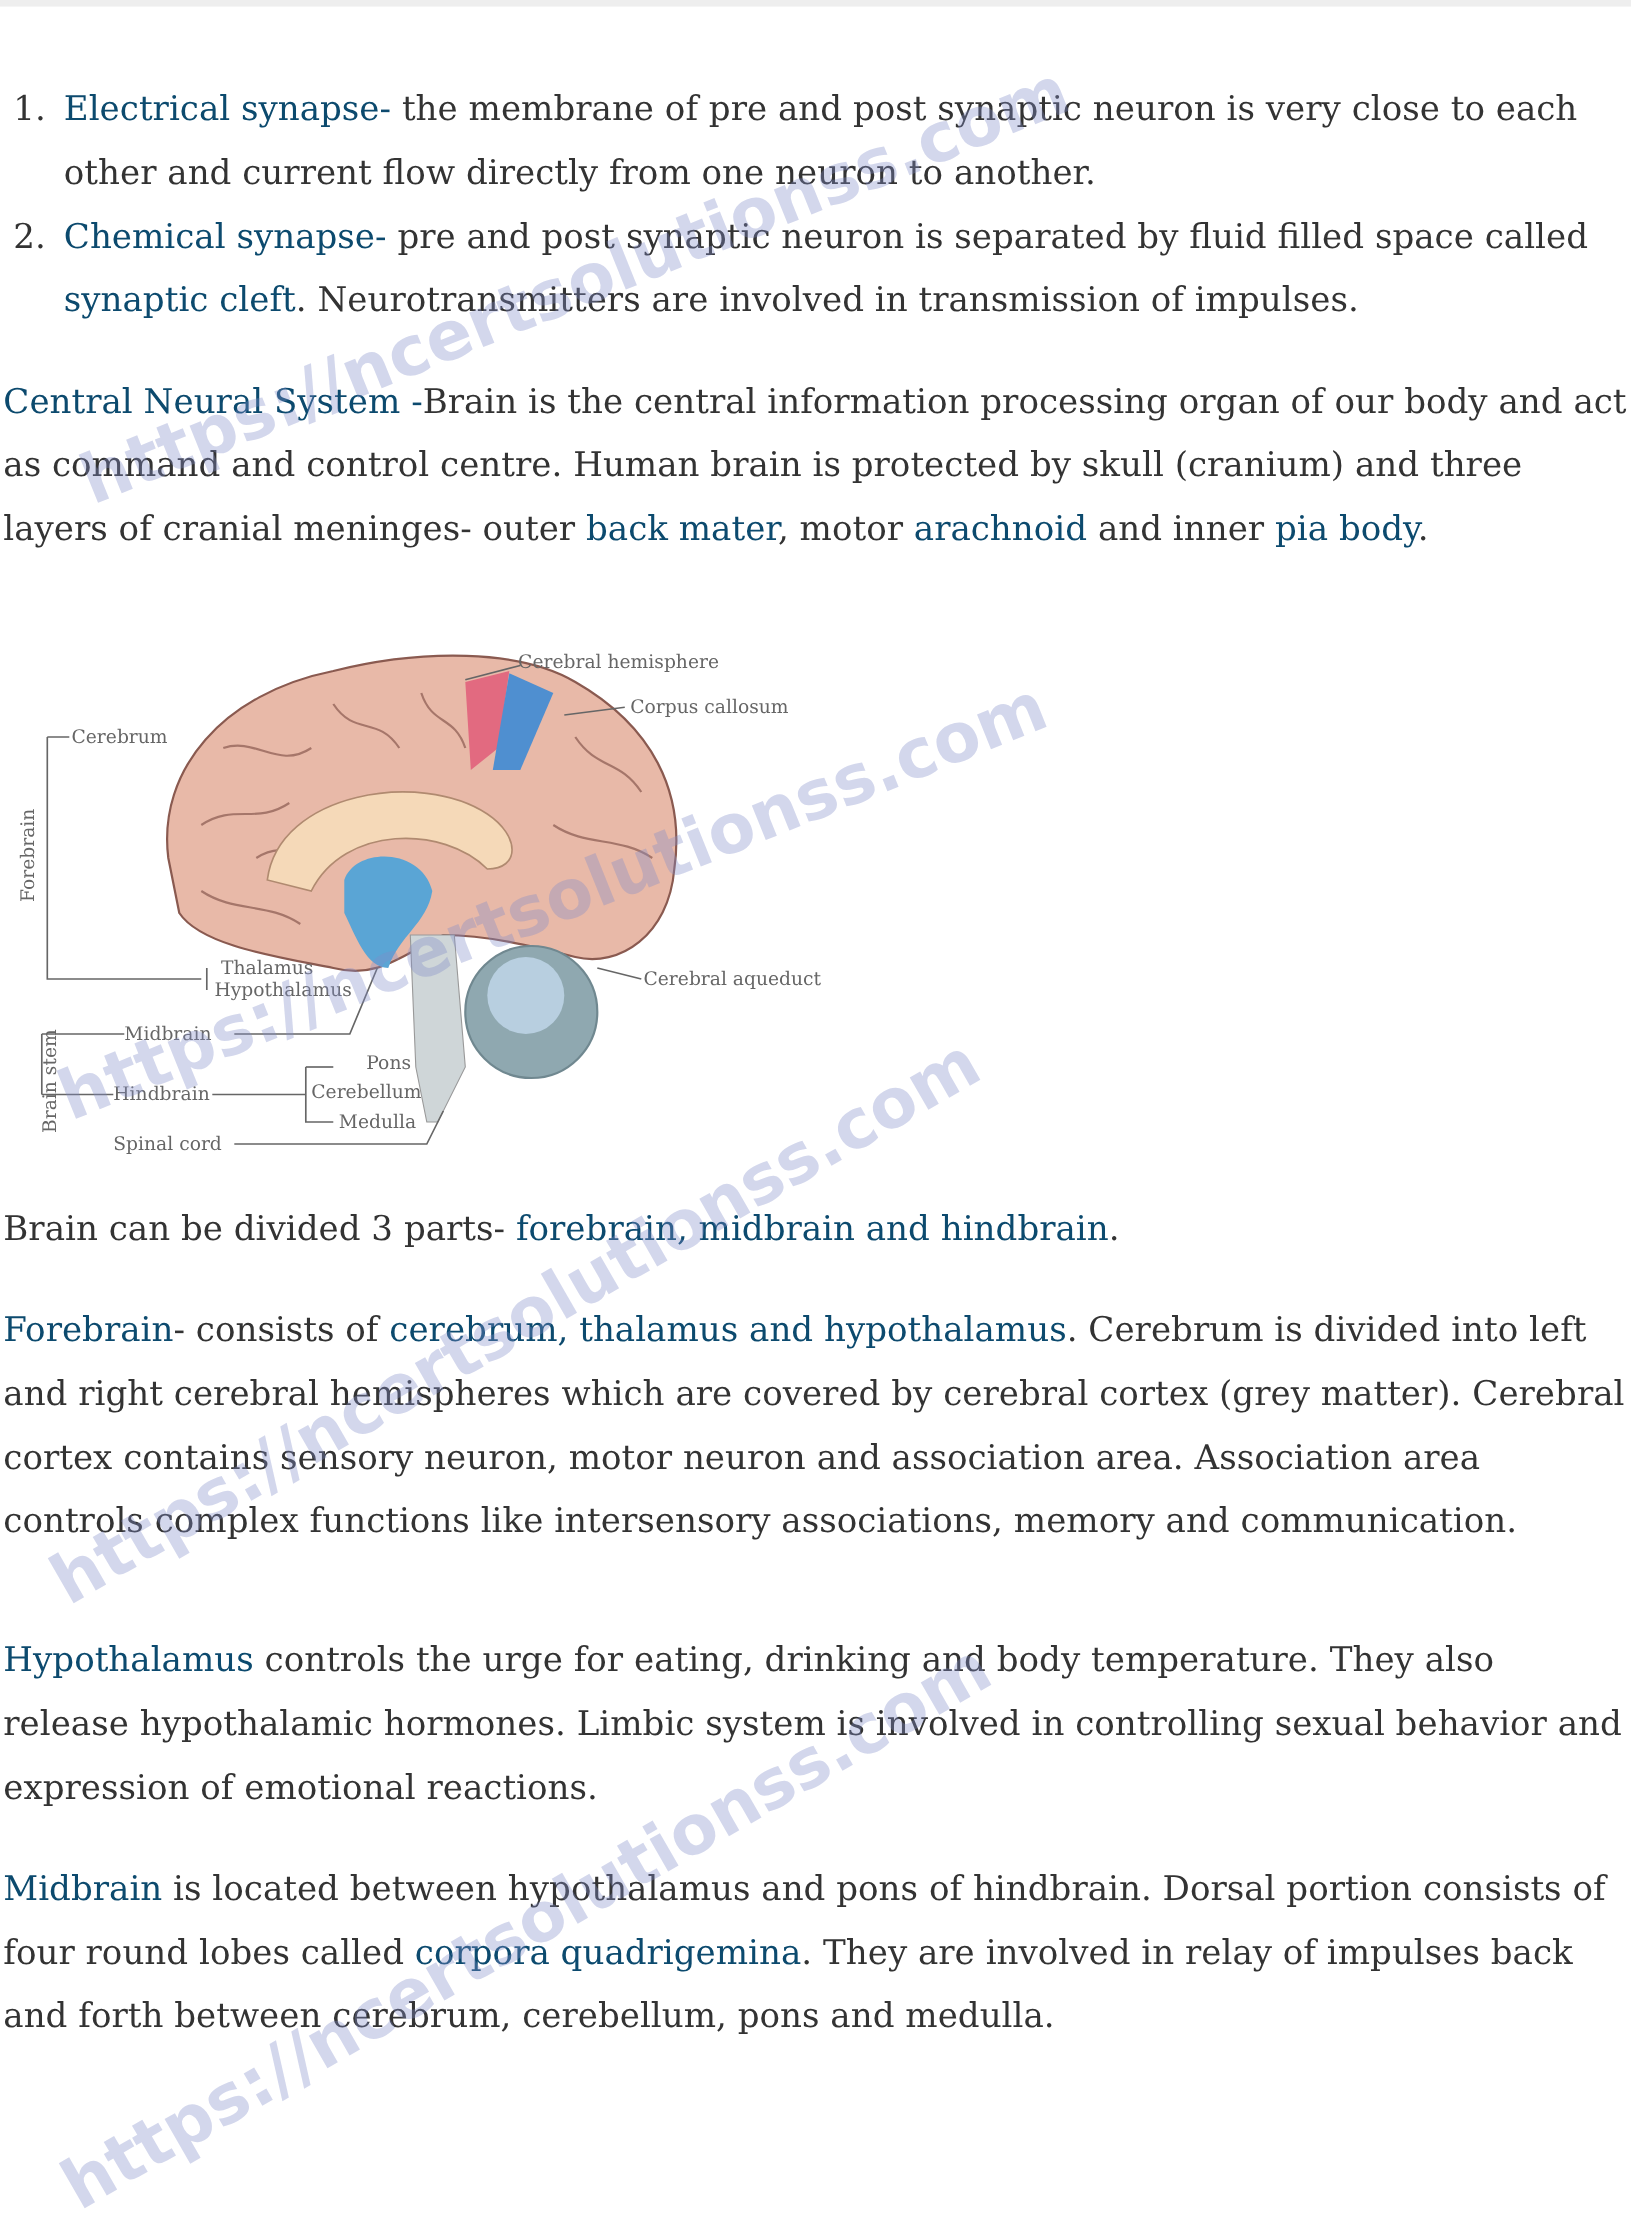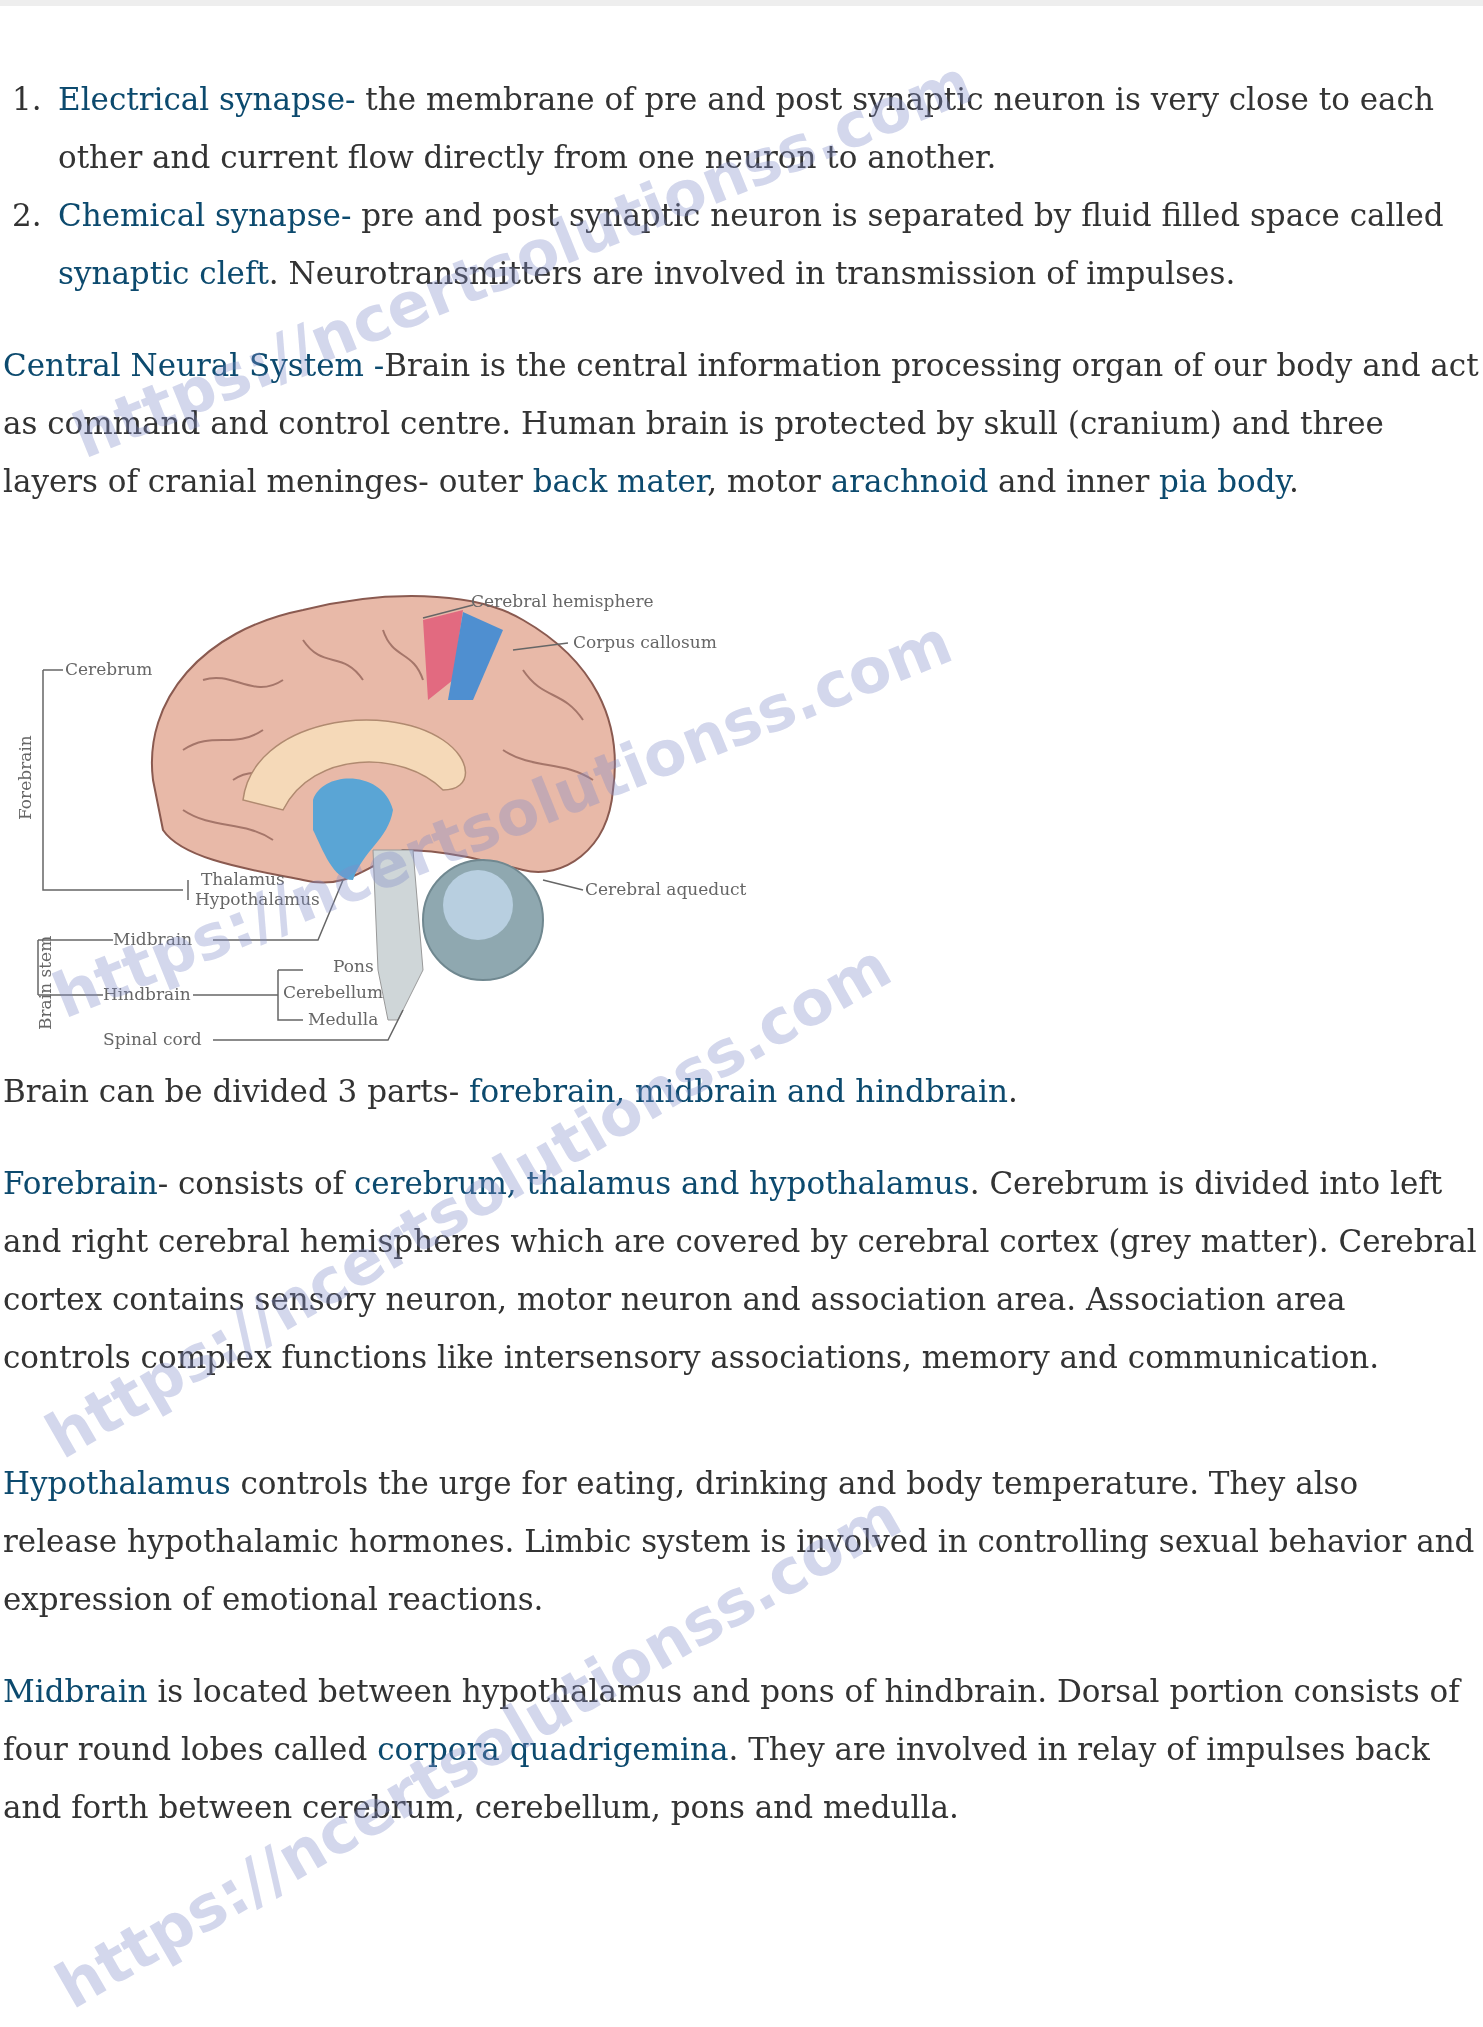--- a/index.html
+++ b/index.html
@@ -9,21 +9,21 @@
       color: #333333;
     }
     .topbar { position: absolute; left: 0; top: 0; width: 1483px; height: 6px; background: #eeeeee; }
     .content { position: absolute; left: 3px; top: 70px; width: 1478px; font-size: 31px; line-height: 58px; }
     .content p { margin: 0; }
     b { font-weight: normal; color: #0c4a6e; }
     ol { margin: 0; padding-left: 0; list-style: none; }
     ol li { position: relative; padding-left: 55px; }
     ol li .num { position: absolute; left: 9px; top: 0; }
     .gap-lg { height: 34px; }
-    .figure { position: relative; width: 800px; height: 500px; margin-top: 40px; margin-bottom: 12px; }
+    .figure { position: relative; width: 800px; height: 500px; margin-top: 40px; margin-bottom: 38px; }
     .figure svg { position: absolute; left: 0; top: 0; }
     .lbl { font-family: "DejaVu Serif", serif; font-size: 17px; fill: #666; }
     .watermark {
       position: absolute; font-family: "DejaVu Sans", sans-serif; font-weight: bold;
       color: rgba(130, 140, 200, 0.35); font-size: 62px; white-space: nowrap;
       transform-origin: left bottom; pointer-events: none;
     }
   </style>
 </head>
 <body>

